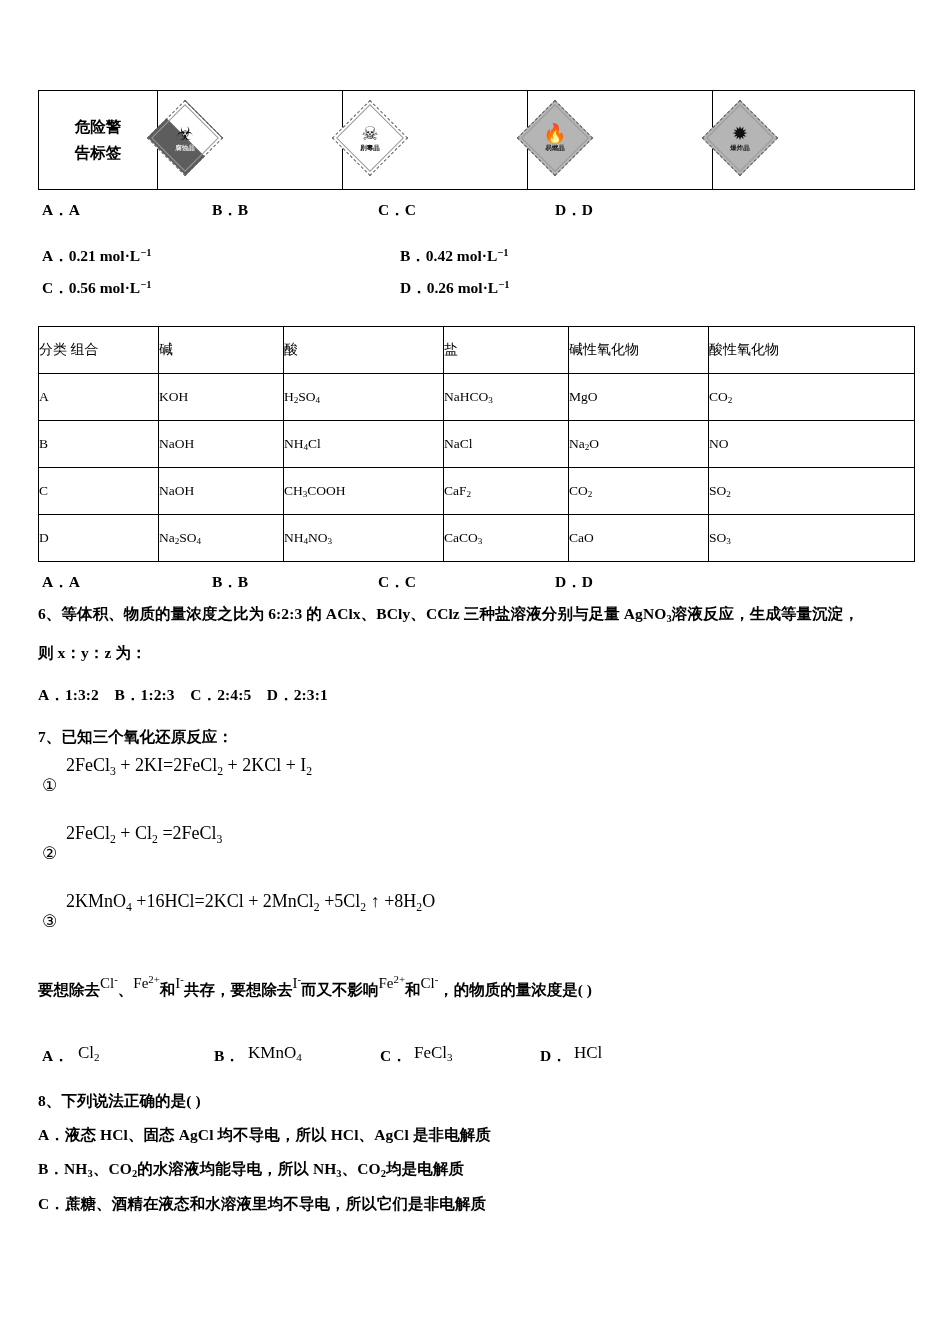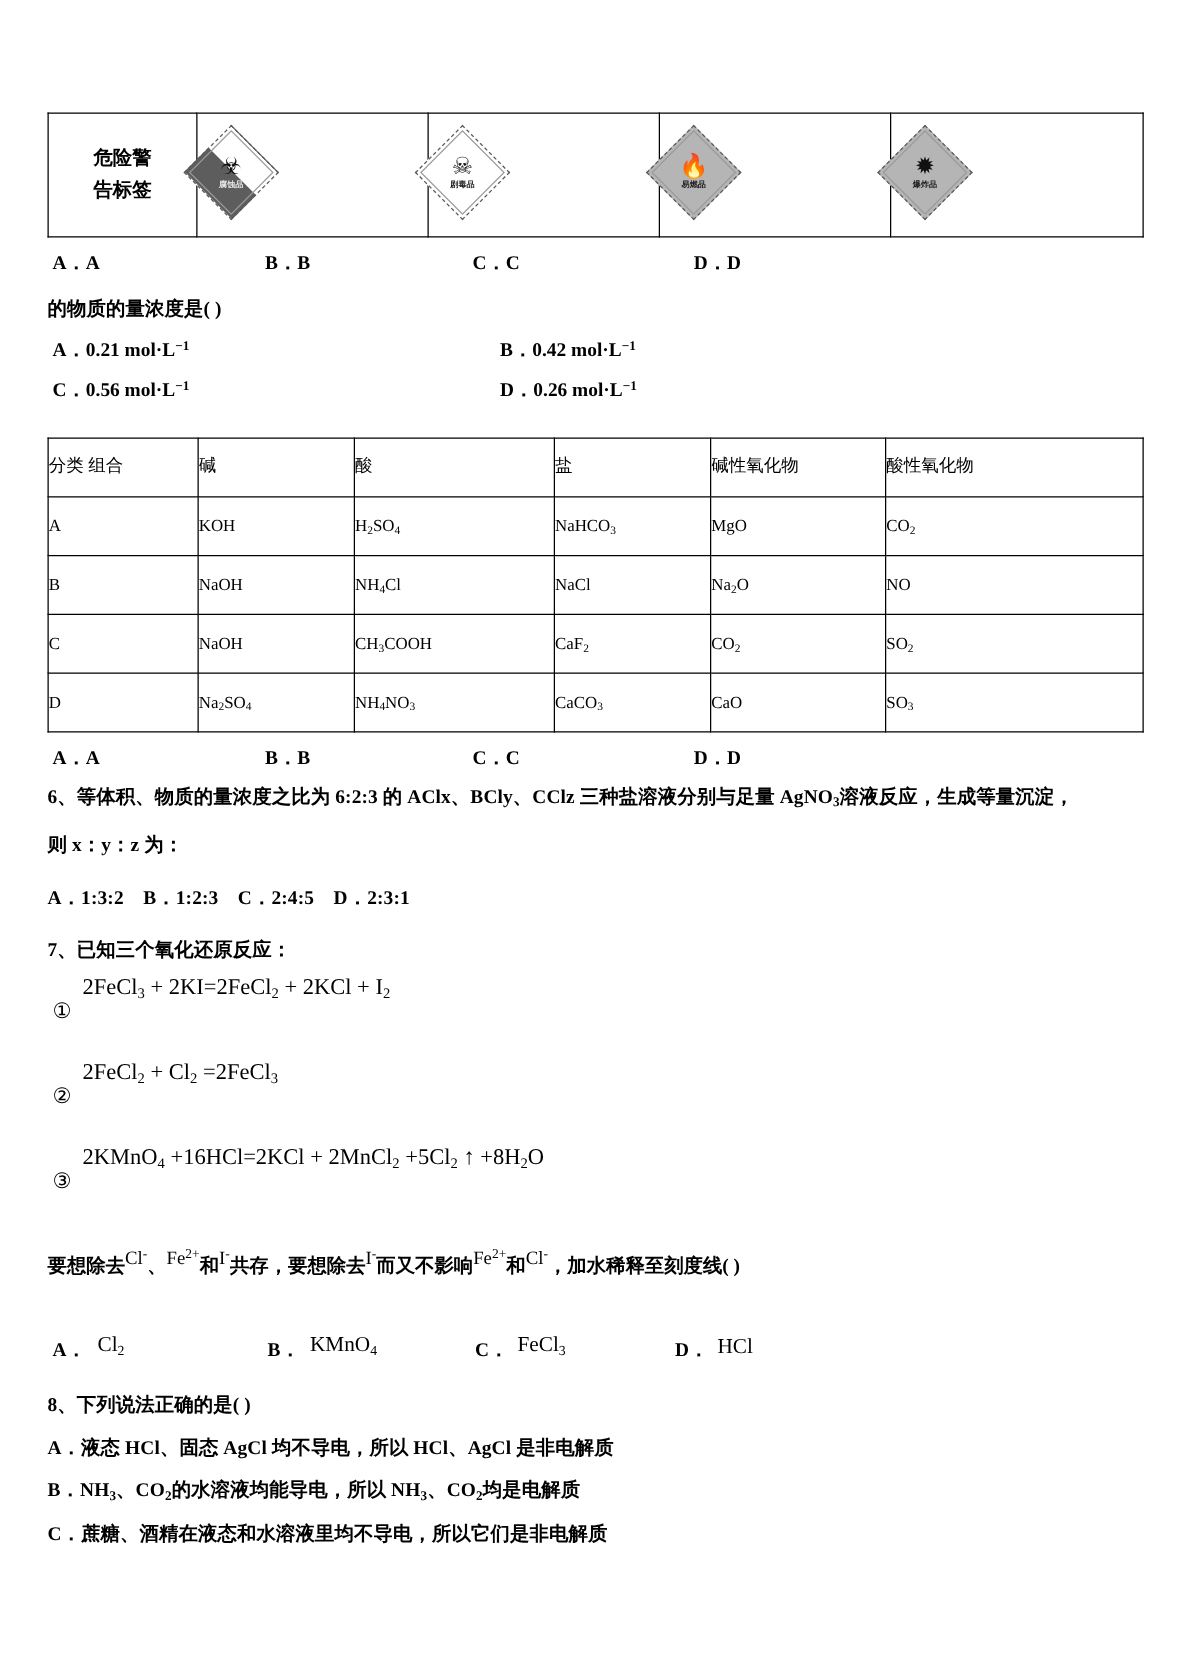--- a/index.html
+++ b/index.html
@@ -258,21 +258,20 @@
   <div class="spacer-10"></div>
 
   <div class="opt-row">
     <span class="oc1">A．A</span>
     <span class="oc2">B．B</span>
     <span class="oc3">C．C</span>
     <span class="oc4">D．D</span>
   </div>
 
   <div class="spacer-6"></div>
-  <div class="q-line">的物质的量浓度是(      )</div>
   <div class="spacer-10"></div>
 
   <div class="opt-row-2col">
     <span class="tc1">A．0.21 mol·L<sup>−1</sup></span>
     <span class="tc2">B．0.42 mol·L<sup>−1</sup></span>
   </div>
   <div class="opt-row-2col">
     <span class="tc1">C．0.56 mol·L<sup>−1</sup></span>
     <span class="tc2">D．0.26 mol·L<sup>−1</sup></span>
   </div>
@@ -368,21 +367,21 @@
   <div class="spacer-18"></div>
   <div class="eq-row">
     <span class="eq-circ">③</span>
     <span class="eq-body">2KMnO<sub>4</sub> +16HCl=2KCl + 2MnCl<sub>2</sub> +5Cl<sub>2</sub> ↑ +8H<sub>2</sub>O</span>
   </div>
 
   <div class="spacer-18"></div>
   <div class="spacer-14"></div>
 
   <div class="mix-line">
-    <span>要想除去</span><span class="mi">Cl<sup>-</sup></span><span>、</span><span class="mi">Fe<sup>2+</sup></span><span>和</span><span class="mi">I<sup>-</sup></span><span>共存，要想除去</span><span class="mi">I<sup>-</sup></span><span>而又不影响</span><span class="mi">Fe<sup>2+</sup></span><span>和</span><span class="mi">Cl<sup>-</sup></span><span>，加水稀释至刻度线(  )</span>
+    <span>要想除去</span><span class="mi">Cl<sup>-</sup></span><span>、</span><span class="mi">Fe<sup>2+</sup></span><span>和</span><span class="mi">I<sup>-</sup></span><span>共存，要想除去</span><span class="mi">I<sup>-</sup></span><span>而又不影响</span><span class="mi">Fe<sup>2+</sup></span><span>和</span><span class="mi">Cl<sup>-</sup></span><span>，的物质的量浓度是(  )</span>
   </div>
 
   <div class="spacer-10"></div>
 
   <div class="mathopt-row">
     <span class="lbl" style="left:4px">A．</span>
     <span class="frm" style="left:40px">Cl<sub>2</sub></span>
     <span class="lbl" style="left:176px">B．</span>
     <span class="frm" style="left:210px">KMnO<sub>4</sub></span>
     <span class="lbl" style="left:342px">C．</span>

